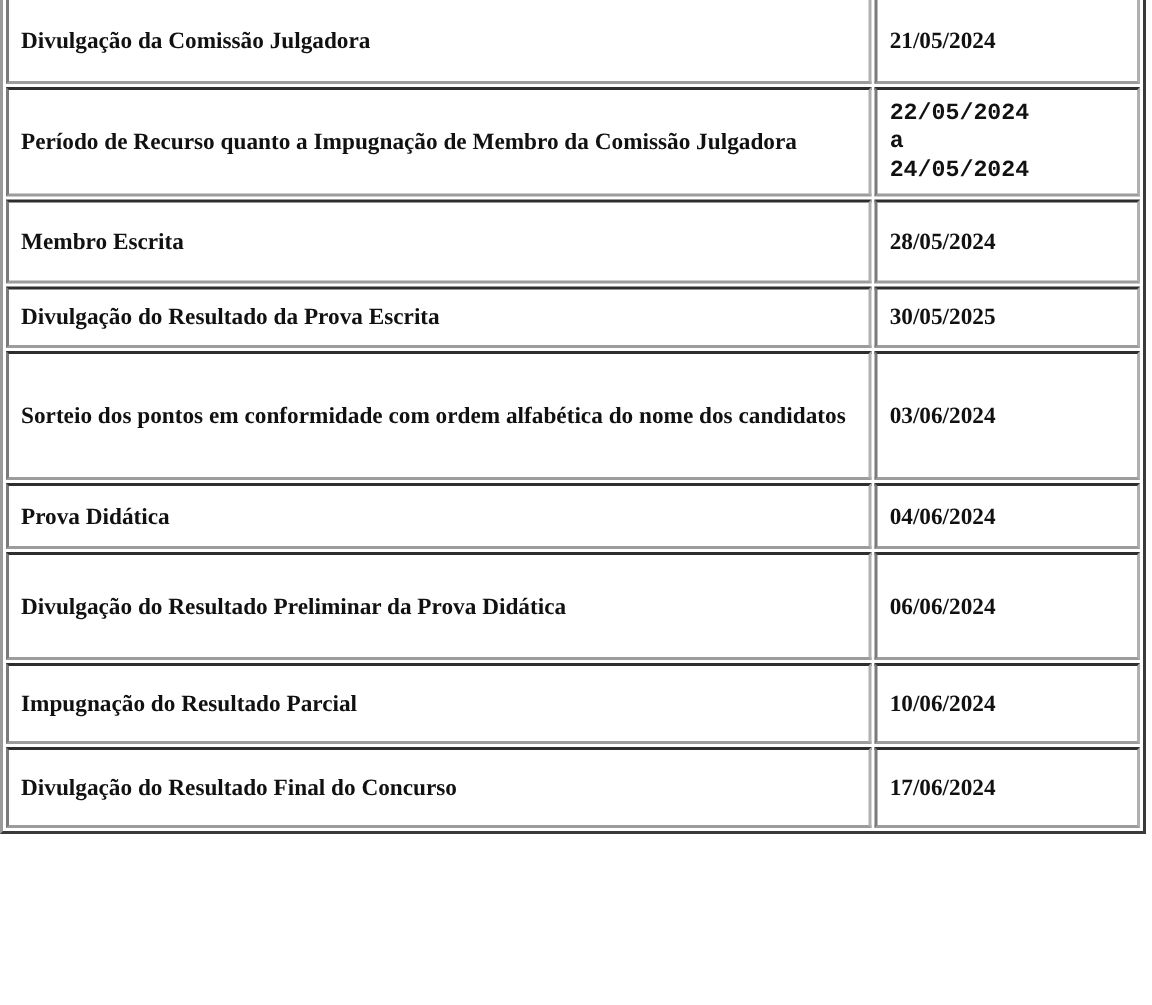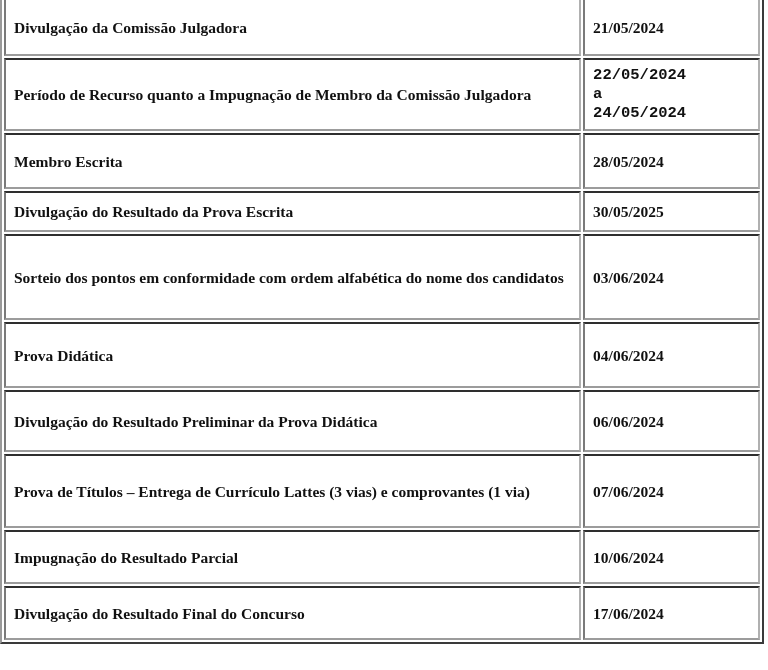--- a/index.html
+++ b/index.html
@@ -61,31 +61,27 @@
         <td class="date">28/05/2024</td>
       </tr>
       <tr style="height:41px">
         <td class="event">Divulgação do Resultado da Prova Escrita</td>
         <td class="date">30/05/2025</td>
       </tr>
       <tr style="height:86px">
         <td class="event">Sorteio dos pontos em conformidade com ordem alfabética do nome dos candidatos</td>
         <td class="date">03/06/2024</td>
       </tr>
-      <tr style="height:66px">
+      <tr style="height:44px">
         <td class="event">Prova Didática</td>
         <td class="date">04/06/2024</td>
       </tr>
-      <tr style="height:62px">
+      <tr style="height:72px">
         <td class="event">Divulgação do Resultado Preliminar da Prova Didática</td>
         <td class="date">06/06/2024</td>
-      </tr>
-      <tr style="height:74px">
-        <td class="event">Prova de Títulos – Entrega de Currículo Lattes (3 vias) e comprovantes (1 via)</td>
-        <td class="date">07/06/2024</td>
       </tr>
       <tr style="height:54px">
         <td class="event">Impugnação do Resultado Parcial</td>
         <td class="date">10/06/2024</td>
       </tr>
       <tr style="height:54px">
         <td class="event">Divulgação do Resultado Final do Concurso</td>
         <td class="date">17/06/2024</td>
       </tr>
     </tbody>

